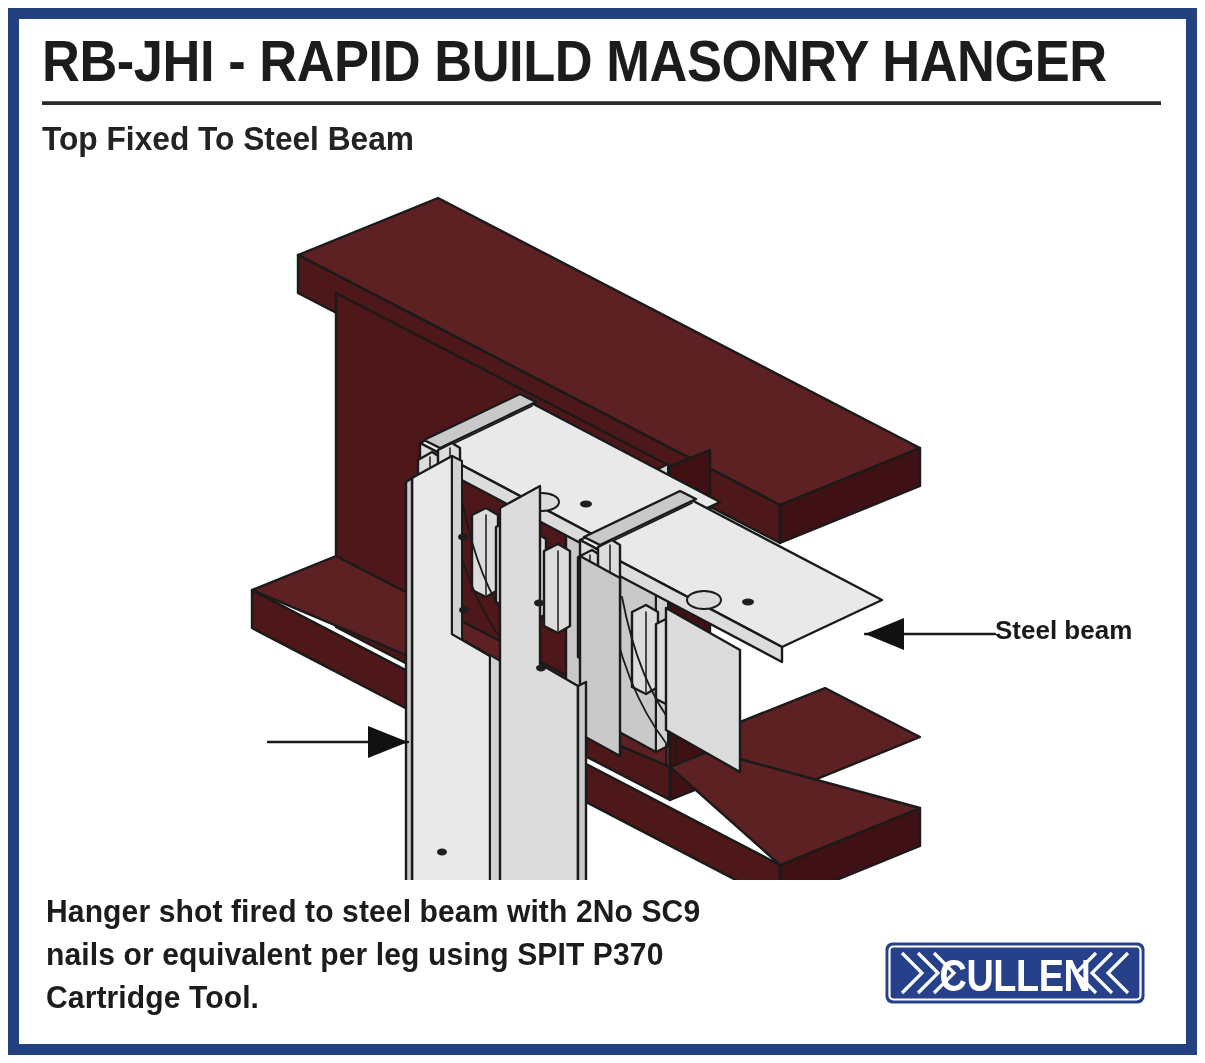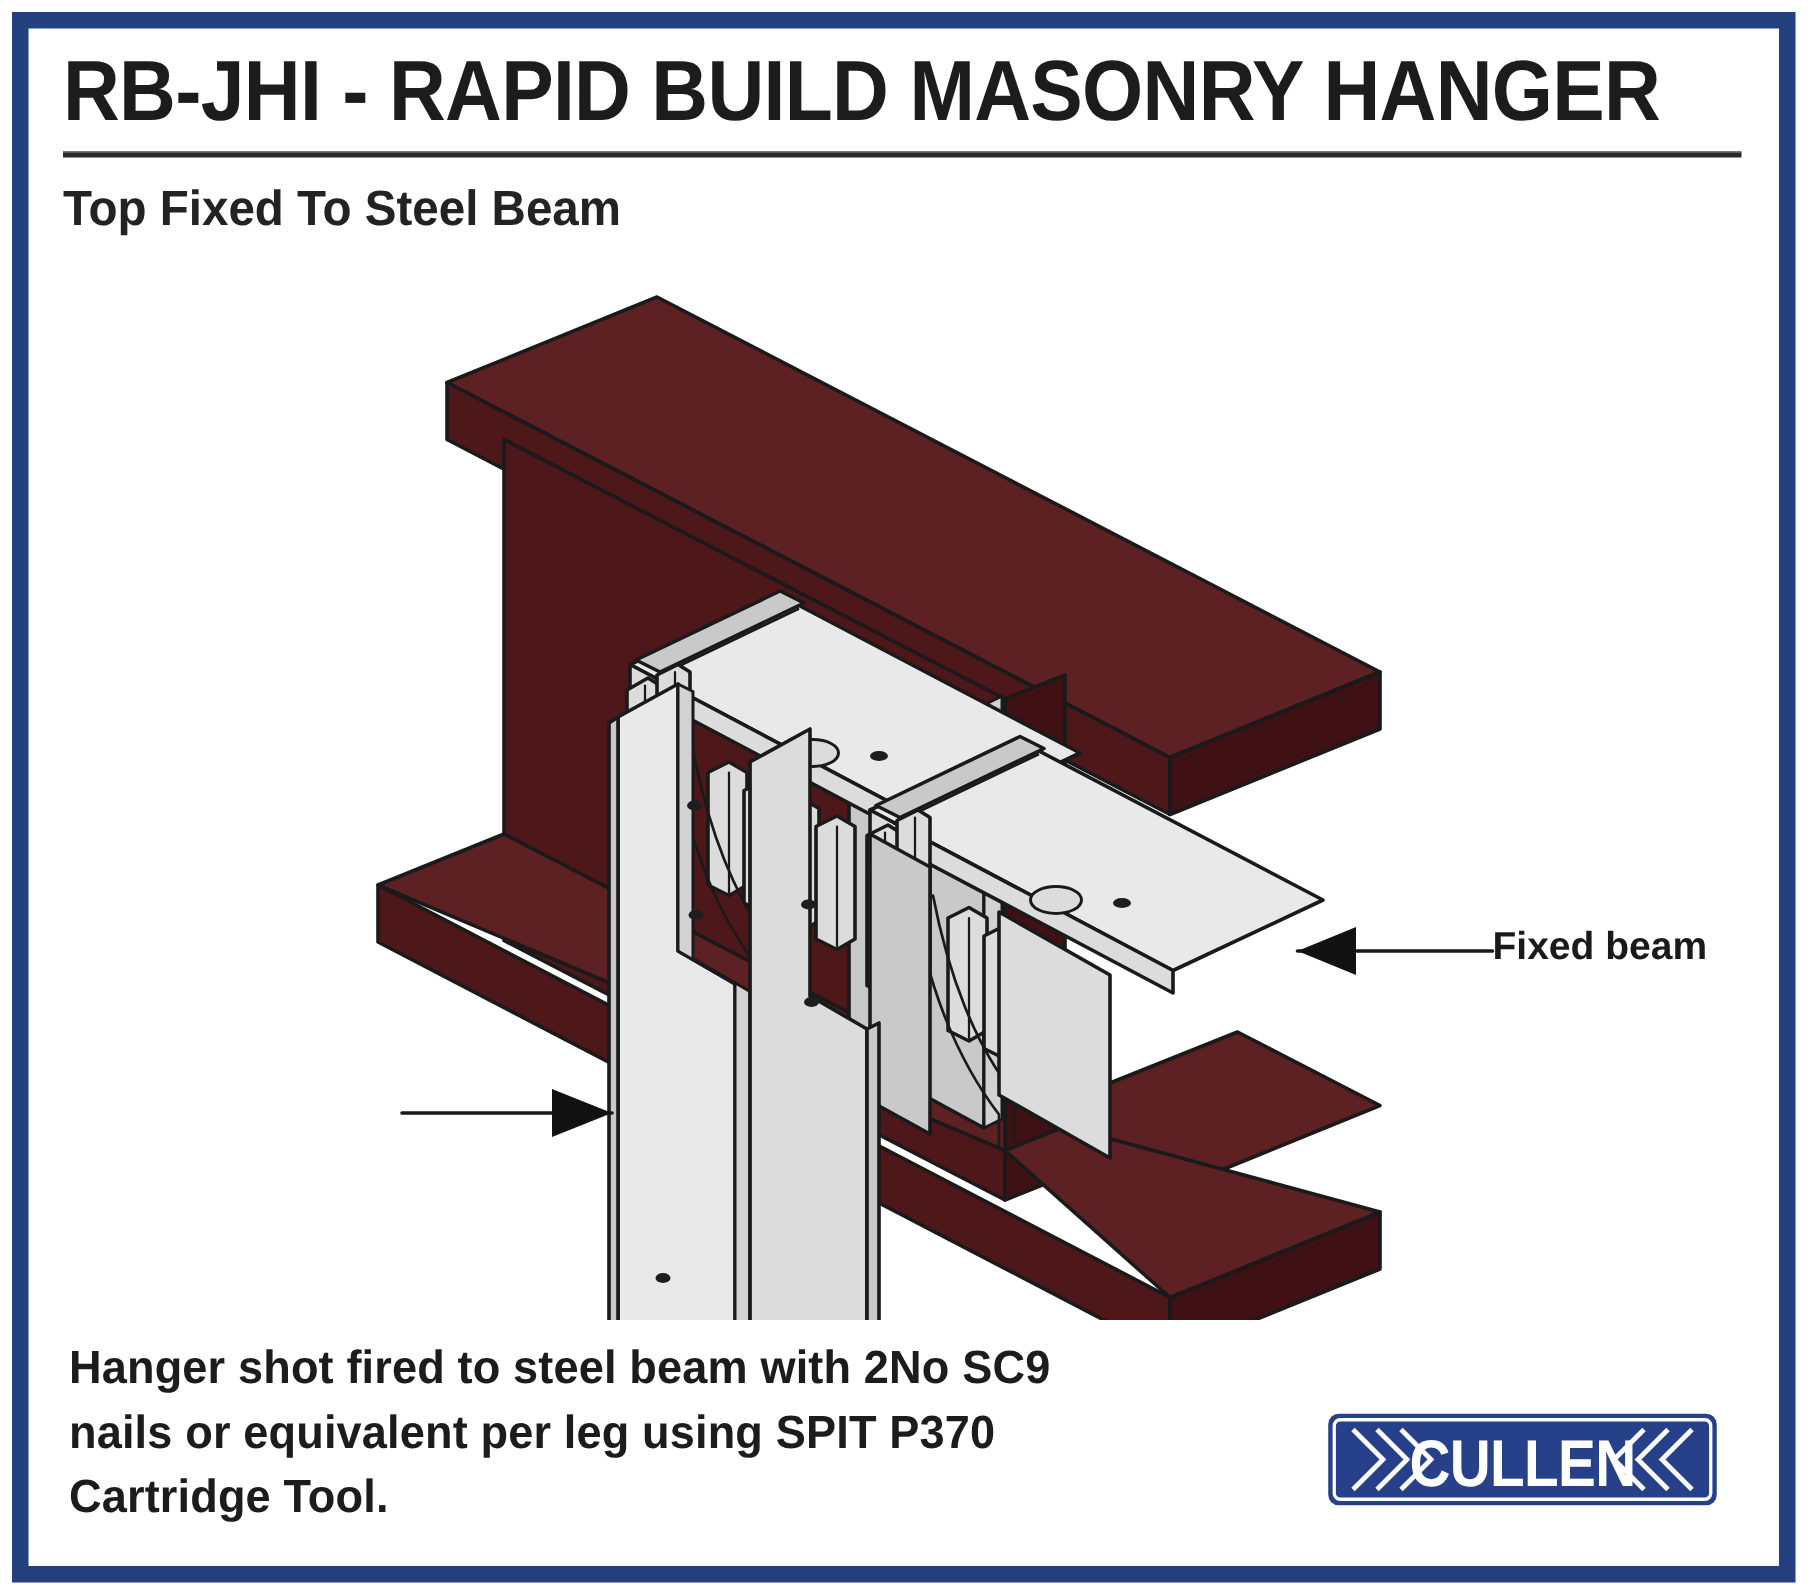--- a/index.html
+++ b/index.html
@@ -294,21 +294,21 @@
         <line class="ln" x1="975" y1="474" x2="845" y2="474"></line>
         <polygon class="ar" points="845,474 884,458 884,490"></polygon>
       </g>
       <g>
         <line class="ln" x1="248" y1="582" x2="388" y2="582"></line>
         <polygon class="ar" points="388,582 348,566 348,598"></polygon>
       </g>
     </svg>
   </div>
 
-  <div class="callout" id="label-steel-beam">Fixed beam</div>
+  <div class="callout" id="label-steel-beam">Steel beam</div>
 
 
   <div id="note">
     <div>Hanger shot fired to steel beam with 2No SC9</div>
     <div>nails or equivalent per leg using SPIT P370</div>
     <div>Cartridge Tool.</div>
   </div>
 
   <div id="logo">
     <svg width="262" height="64" viewBox="0 0 262 64">

